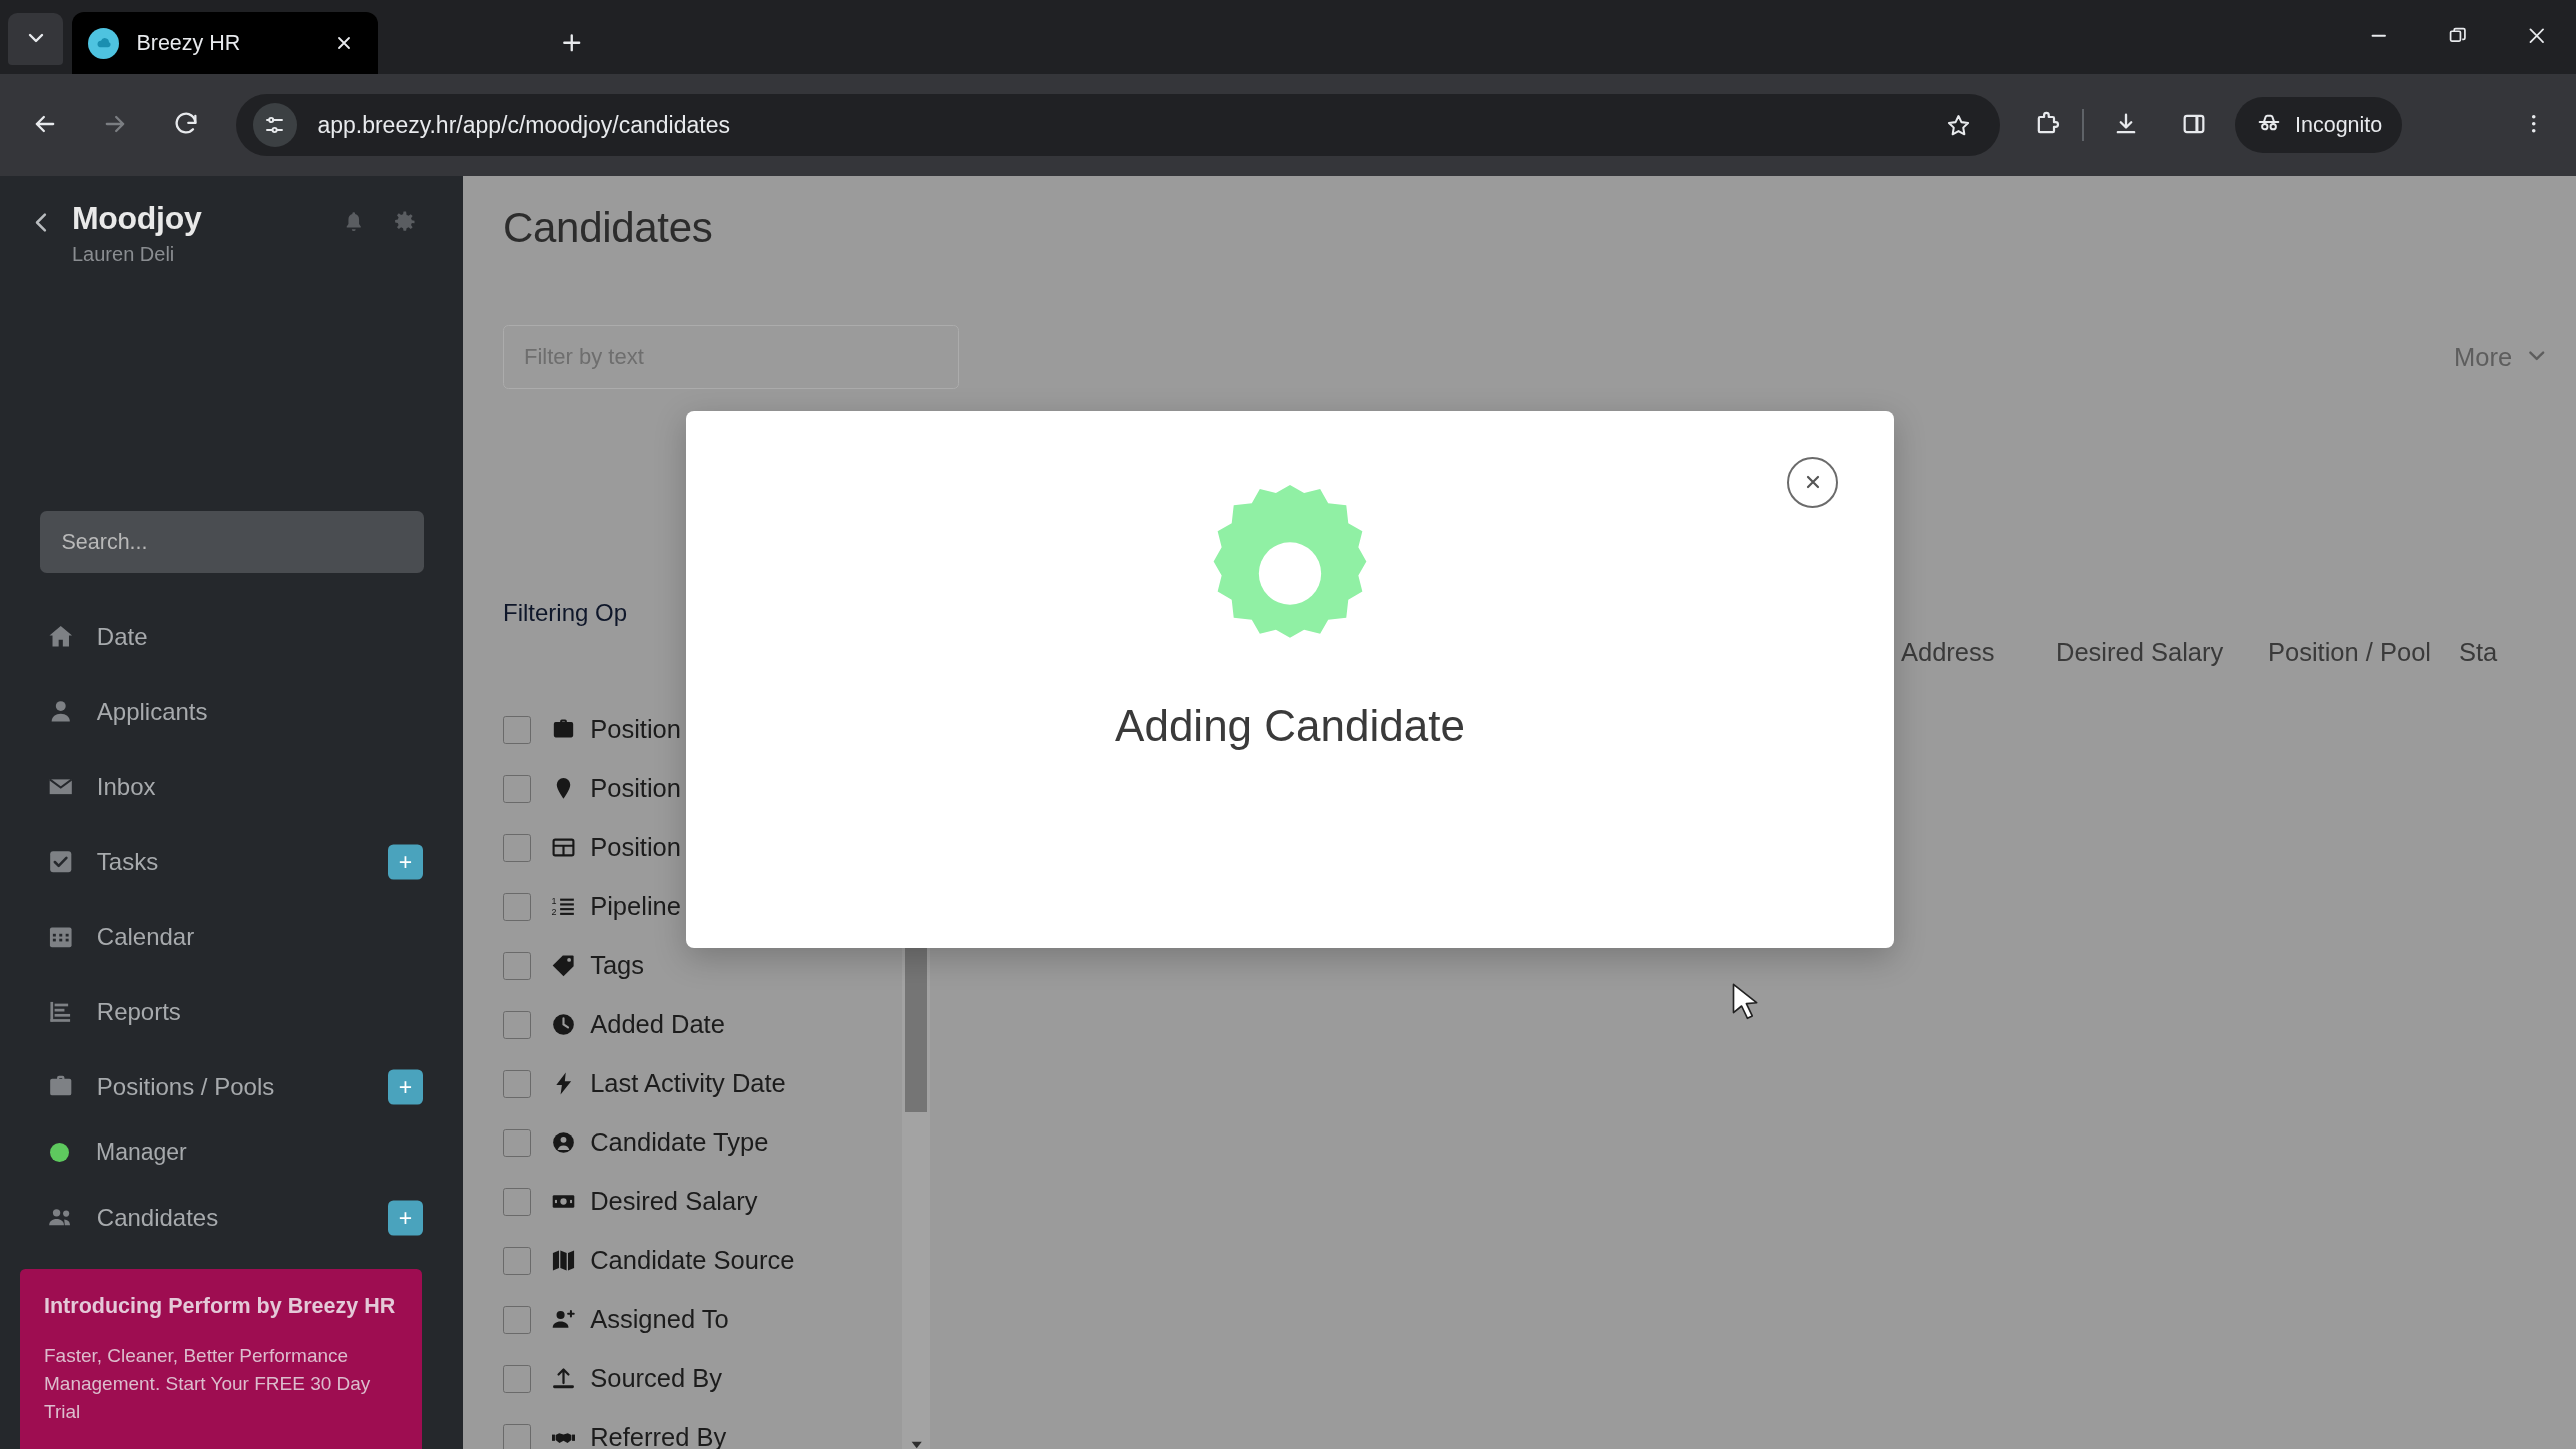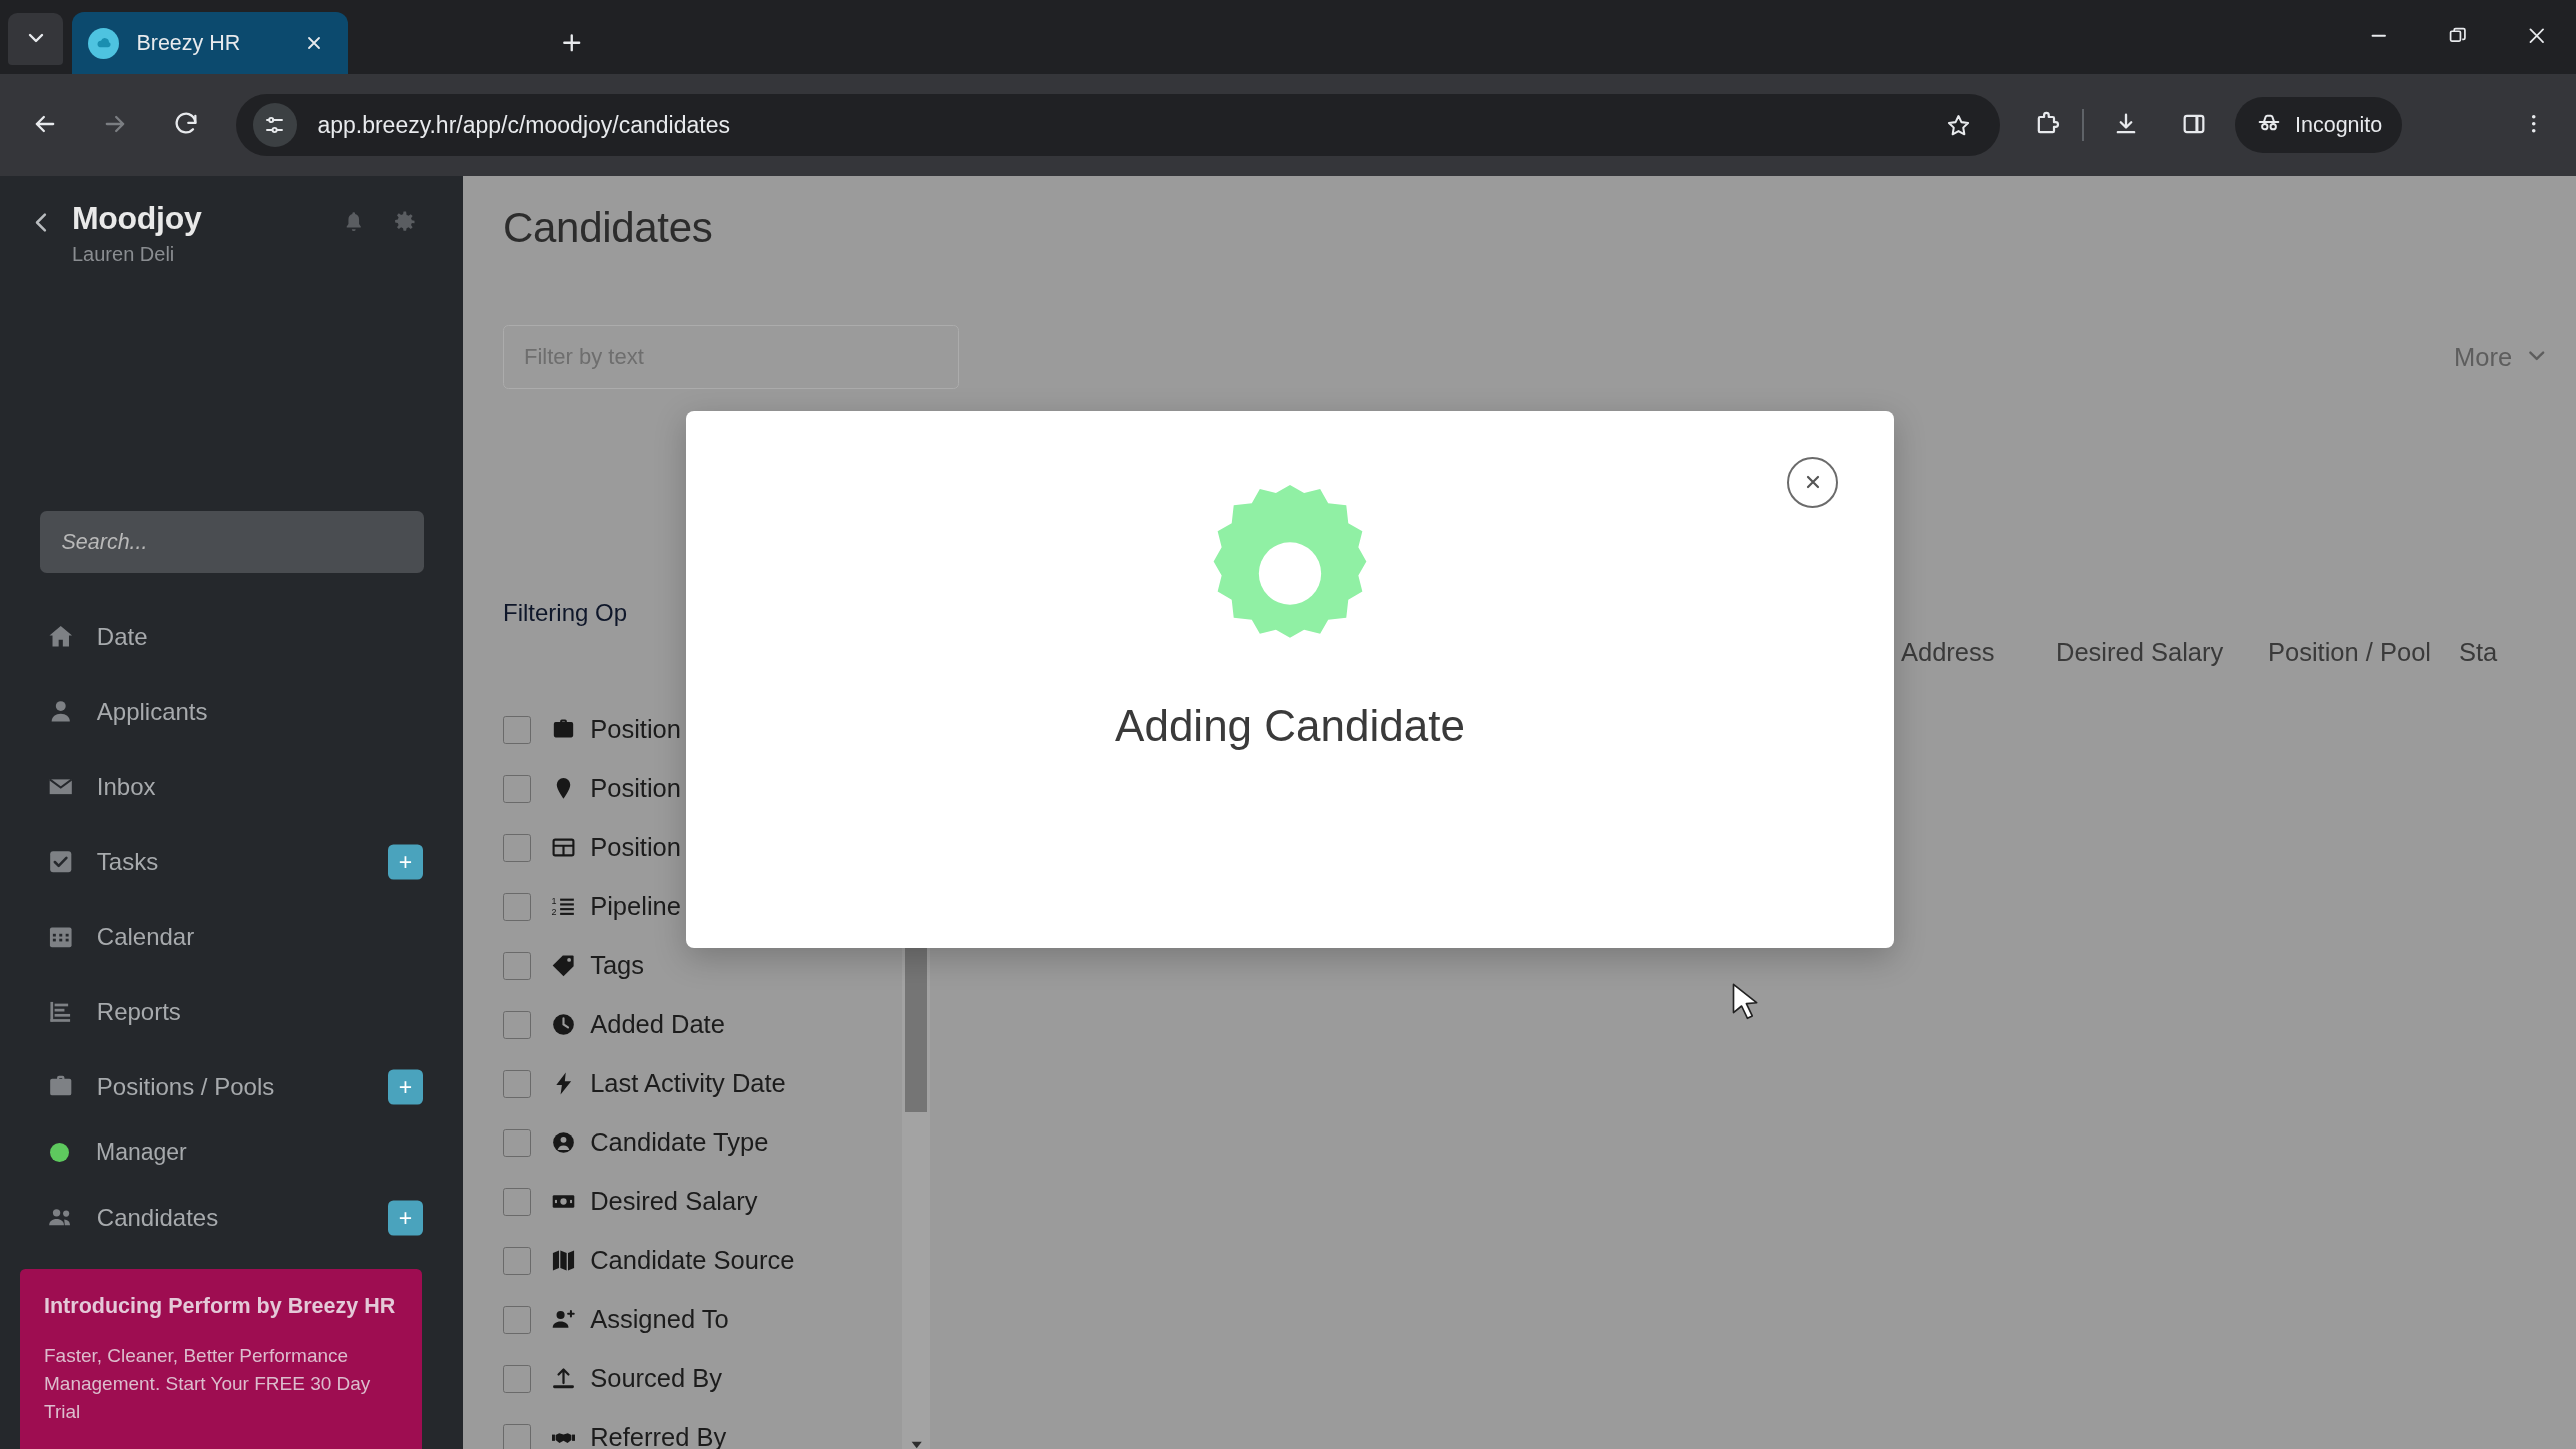--- a/index.html
+++ b/index.html
@@ -15,22 +15,22 @@
     position:absolute; left:0; top:0; width:2576px; height:74px;
     background:#202124;
   }
   .tab-menu-btn {
     position:absolute; left:8px; top:13.4px; width:55px; height:52px;
     background:#35363a; border-radius:9.4px 9.4px 4px 4px;
     display:flex; align-items:center; justify-content:center;
   }
   .tab-menu-btn svg { width:24px; height:24px; }
   .tab {
-    position:absolute; left:72px; top:12px; width:276px; height:62px;
-    background:#0c4a6e; border-radius:12px 12px 0 0;
+    position:absolute; left:72px; top:12px; width:306px; height:62px;
+    background:#000000; border-radius:12px 12px 0 0;
     display:flex; align-items:center; padding:0 16px;
   }
   .tab-favicon {
     width:31px; height:31px; border-radius:50%;
     background:#4ec3e0; margin-right:17.4px; flex:0 0 auto;
     display:flex; align-items:center; justify-content:center;
   }
   .tab-favicon svg { width:20px; height:20px; }
   .tab-title {
     color:#e8eaed; font-size:21.5px; white-space:nowrap;
@@ -139,21 +139,20 @@
     position:absolute; left:384px; top:27px; width:40px; height:40px;
     display:flex; align-items:center; justify-content:center;
   }
   .sb-gear svg { width:28px; height:28px; }
 
   .sb-search {
     position:absolute; left:40px; top:335px; width:384px; height:62px;
     background:#4a4d51; border:none; border-radius:6.7px;
     color:#d6d6d6; font-size:21.5px; padding:0 21.5px;
     font-family:"Liberation Sans", sans-serif;
-    font-style:italic;
   }
   .sb-search::placeholder { color:#b9b9b9; }
 
   .sb-nav { position:absolute; left:0; top:423px; width:463px; }
   .sb-item {
     position:relative; height:75px; display:flex; align-items:center;
     padding-left:46px;
   }
   .sb-item .ico {
     width:36px; flex:0 0 auto; display:flex; align-items:center;

